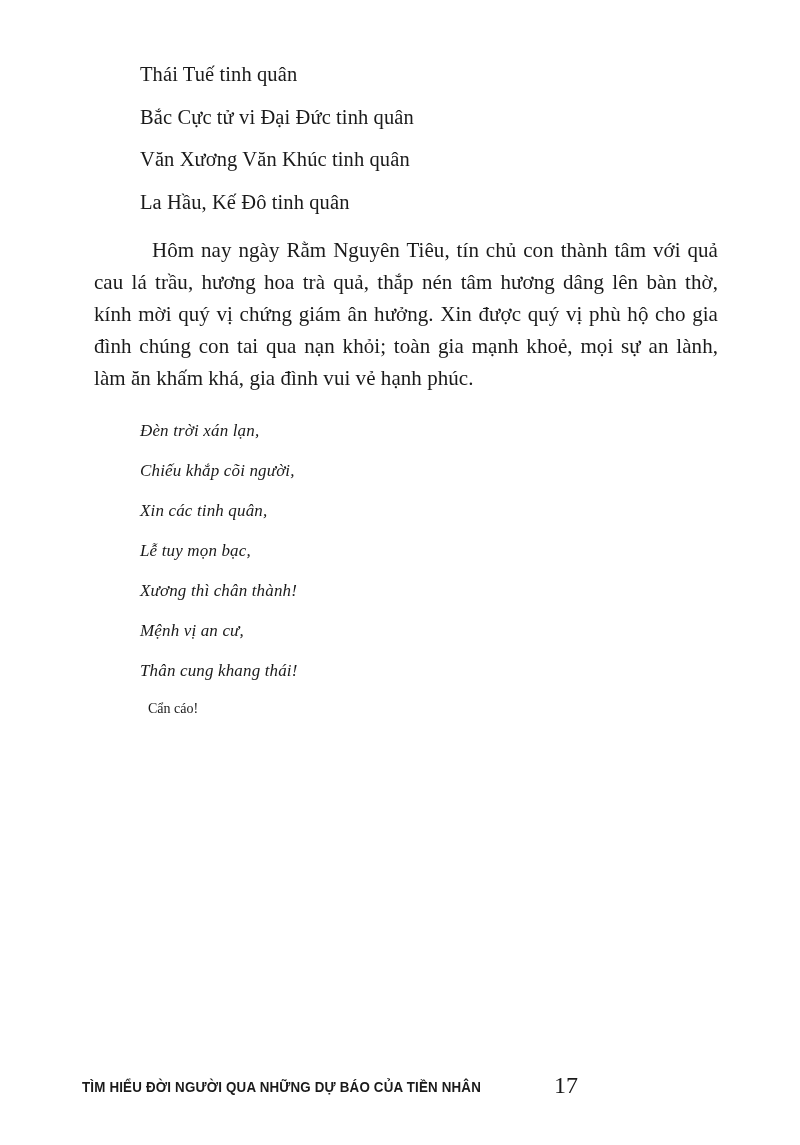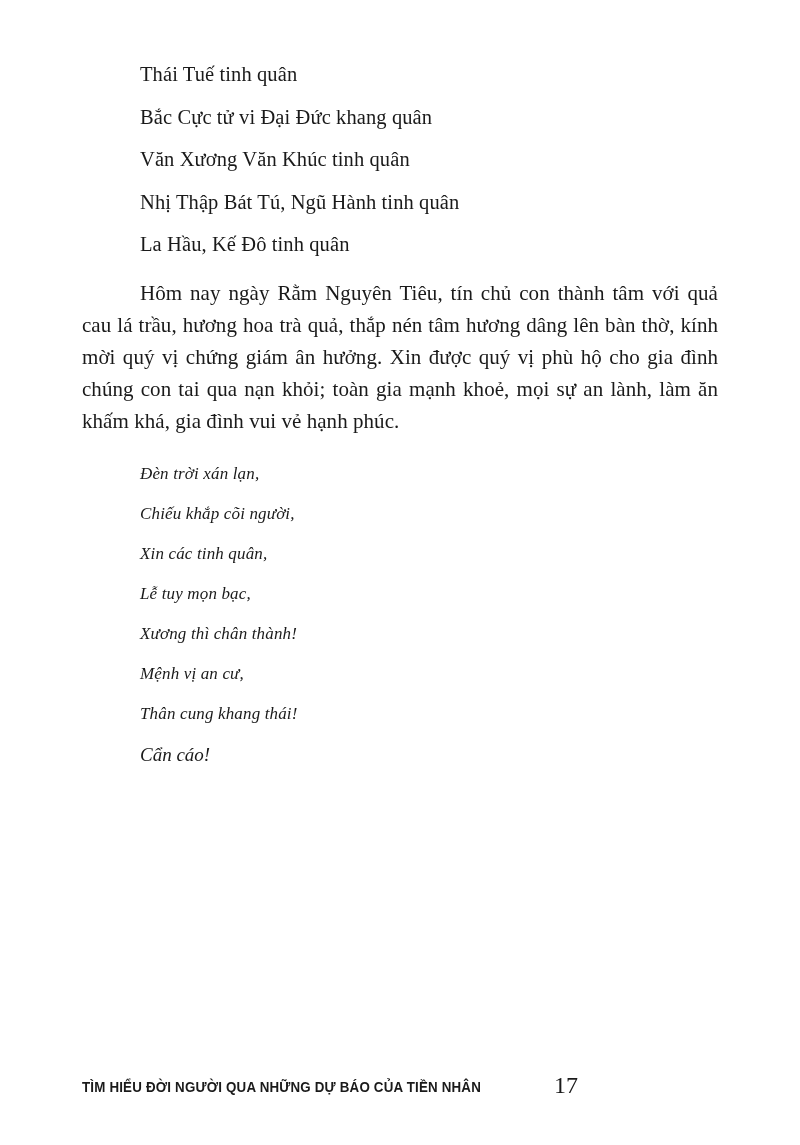--- a/index.html
+++ b/index.html
@@ -42,21 +42,21 @@
     font-size: 20.5px;
     line-height: 1.0;
     margin: 0 0 22px 0;
     padding: 0 0 0 58px;
     letter-spacing: 0.1px;
   }
 
   .paragraph {
     font-size: 21px;
     line-height: 32px;
-    margin: 18px 0 0 0;
+    margin: 18px 0 0 12px;
     text-align: justify;
     text-justify: inter-word;
     text-indent: 58px;
     letter-spacing: 0.05px;
   }
 
   .verse-list {
     margin: 28px 0 0 0;
     padding: 0;
     list-style: none;
@@ -65,25 +65,24 @@
   .verse-list li {
     font-style: italic;
     font-size: 17px;
     line-height: 1.0;
     margin: 0 0 23px 0;
     padding: 0 0 0 58px;
     letter-spacing: 0.15px;
   }
 
   .closing {
-    font-size: 19px;
+    font-size: 14px;
     line-height: 1.0;
-    margin: 0;
+    margin: 8px;
     padding: 0 0 0 58px;
-    font-style: italic;
   }
 
   .footer {
     position: absolute;
     left: 82px;
     right: 82px;
     bottom: 62px;
     height: 30px;
   }
 
@@ -113,23 +112,22 @@
 </style>
 </head>
 <body>
 
 <div class="page">
 
   <div class="content">
 
     <ul class="invocation-list">
       <li>Thái Tuế tinh quân</li>
-      <li>Bắc Cực tử vi Đại Đức khang quân</li>
+      <li>Bắc Cực tử vi Đại Đức tinh quân</li>
       <li>Văn Xương Văn Khúc tinh quân</li>
-      <li>Nhị Thập Bát Tú, Ngũ Hành tinh quân</li>
       <li>La Hầu, Kế Đô tinh quân</li>
     </ul>
 
     <p class="paragraph">Hôm nay ngày Rằm Nguyên Tiêu, tín chủ con thành tâm với quả cau lá trầu, hương hoa trà quả, thắp nén tâm hương dâng lên bàn thờ, kính mời quý vị chứng giám ân hưởng. Xin được quý vị phù hộ cho gia đình chúng con tai qua nạn khỏi; toàn gia mạnh khoẻ, mọi sự an lành, làm ăn khấm khá, gia đình vui vẻ hạnh phúc.</p>
 
     <ul class="verse-list">
       <li>Đèn trời xán lạn,</li>
       <li>Chiếu khắp cõi người,</li>
       <li>Xin các tinh quân,</li>
       <li>Lễ tuy mọn bạc,</li>

